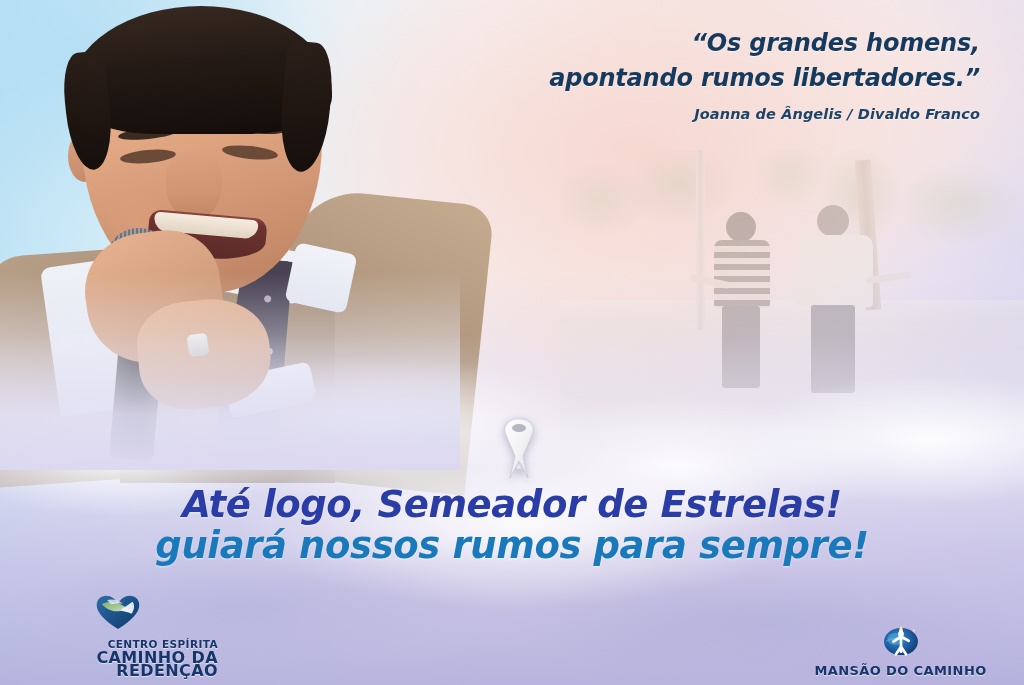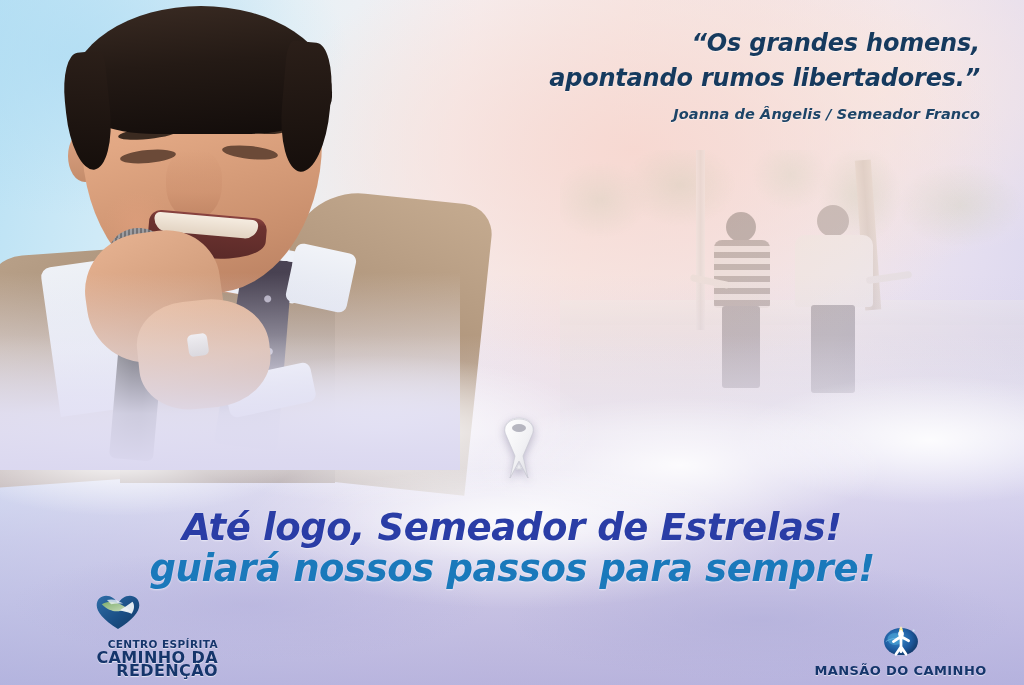--- a/index.html
+++ b/index.html
@@ -315,21 +315,21 @@
   }
   .msg-line {
     font-family: "DejaVu Sans", sans-serif;
     font-style: italic;
     font-weight: bold;
     letter-spacing: -0.4px;
     line-height: 41px;
     white-space: nowrap;
     text-shadow: 0 1px 2px rgba(255,255,255,0.55);
   }
-  .msg-1 { font-size: 37px; color: #2a3da6; margin-top: 23px; }
+  .msg-1 { font-size: 37px; color: #2a3da6; }
   .msg-2 { font-size: 37px; color: #2545ab; }
   .msg-3 { font-size: 37px; color: #1a79bb; }
 
   
   .logo-block {
     position:absolute; bottom:8px; z-index: 60;
     display:flex; flex-direction:column; align-items:center;
   }
   .logo-left  { left: 18px; width: 200px; }
   .logo-right { right: 16px; width: 215px; }
@@ -407,21 +407,21 @@
     <div class="p-el cuff"></div>
     <div class="fadeout"></div>
   </div>
 
   <div class="clouds"></div>
   <div class="clouds2"></div>
 
   <div class="quote">
     <div class="quote-line">“Os grandes homens,</div>
     <div class="quote-line">apontando rumos libertadores.”</div>
-    <div class="quote-attr">Joanna de Ângelis / Semeador Franco</div>
+    <div class="quote-attr">Joanna de Ângelis / Divaldo Franco</div>
   </div>
 
   <div class="ribbon">
     <svg viewBox="0 0 66 72" width="66" height="72" aria-hidden="true">
       <defs>
         <linearGradient id="rbg" x1="0" y1="0" x2="1" y2="1">
           <stop offset="0%" stop-color="#ffffff"></stop>
           <stop offset="55%" stop-color="#f1f1f4"></stop>
           <stop offset="100%" stop-color="#d9d9e0"></stop>
         </linearGradient>
@@ -429,21 +429,21 @@
       <path d="M33 6 C22 6 16 14 20 22 L36 58 L28 56 L24 66 L33 50 L42 66 L38 56 L30 58 L46 22 C50 14 44 6 33 6 Z
                M33 11 C40 11 44 16 41 22 L33 38 L25 22 C22 16 26 11 33 11 Z" fill="url(#rbg)" stroke="#cdcdd6" stroke-width="0.6"></path>
       <path d="M25 14 C25 10 29 8 33 8 C37 8 41 10 41 14 C41 17 38 19 33 19 C28 19 25 17 25 14 Z" fill="#8d8d9a" opacity="0.55"></path>
       <path d="M33 7 C22 7 16 15 20 23 L29 44 L24 66 L33 49 L42 66 L37 44 L46 23 C50 15 44 7 33 7 Z" fill="url(#rbg)" stroke="#c9c9d3" stroke-width="0.7"></path>
       <ellipse cx="33" cy="16" rx="7" ry="4" fill="#8b8b99" opacity="0.6"></ellipse>
     </svg>
   </div>
 
   <div class="message">
     <div class="msg-line msg-1">Até logo, Semeador de Estrelas!</div>
-    <div class="msg-line msg-3">guiará nossos passos para sempre!</div>
+    <div class="msg-line msg-3">guiará nossos rumos para sempre!</div>
   </div>
 
   <div class="logo-block logo-left">
     <div class="logo-mark">
       <svg viewBox="0 0 54 44" width="46" height="38" aria-hidden="true">
         <defs>
           <linearGradient id="hg" x1="0" y1="0" x2="1" y2="1">
             <stop offset="0%" stop-color="#2f6ea8"></stop>
             <stop offset="55%" stop-color="#1b4f86"></stop>
             <stop offset="100%" stop-color="#123a66"></stop>

